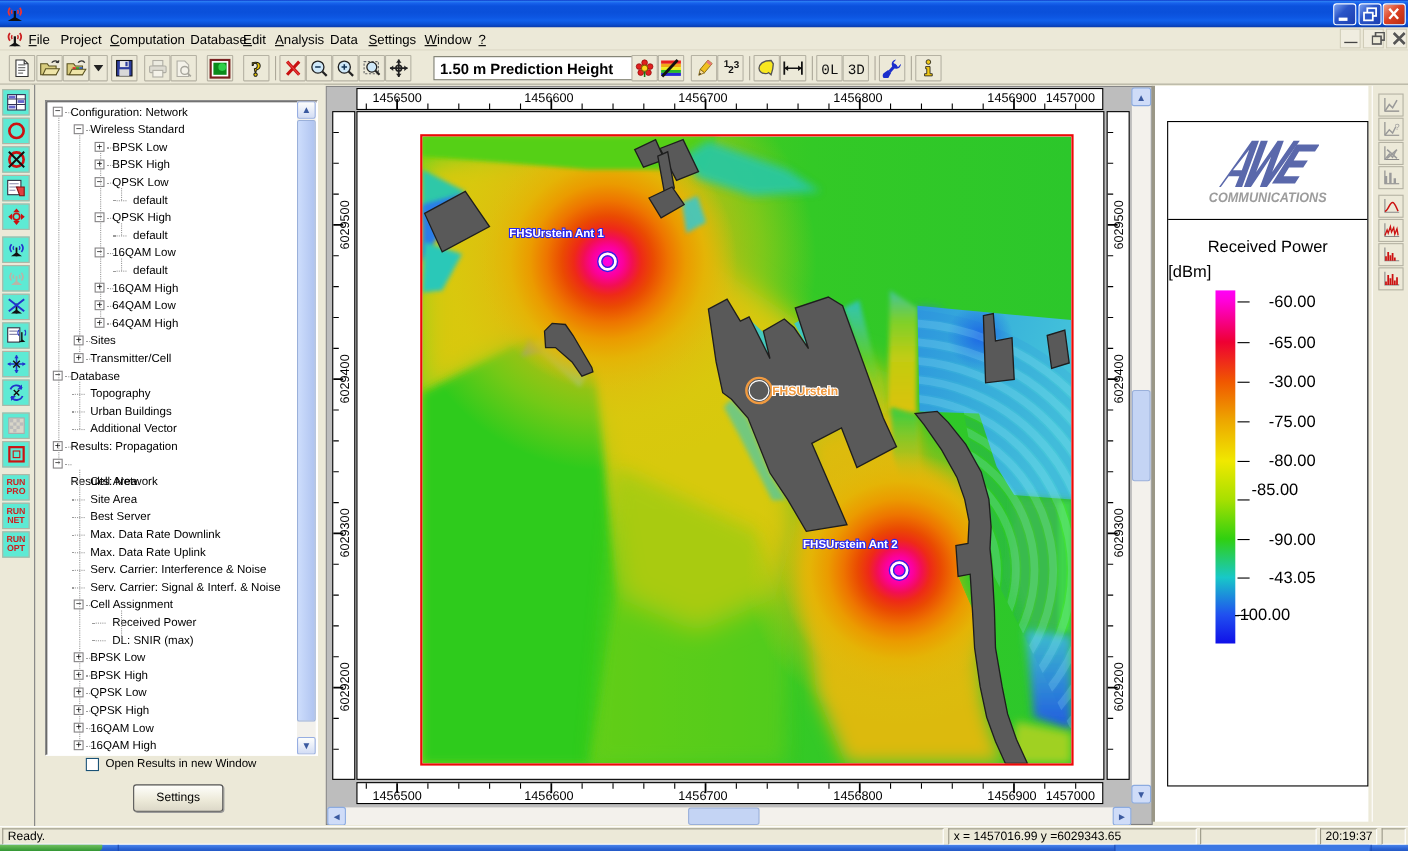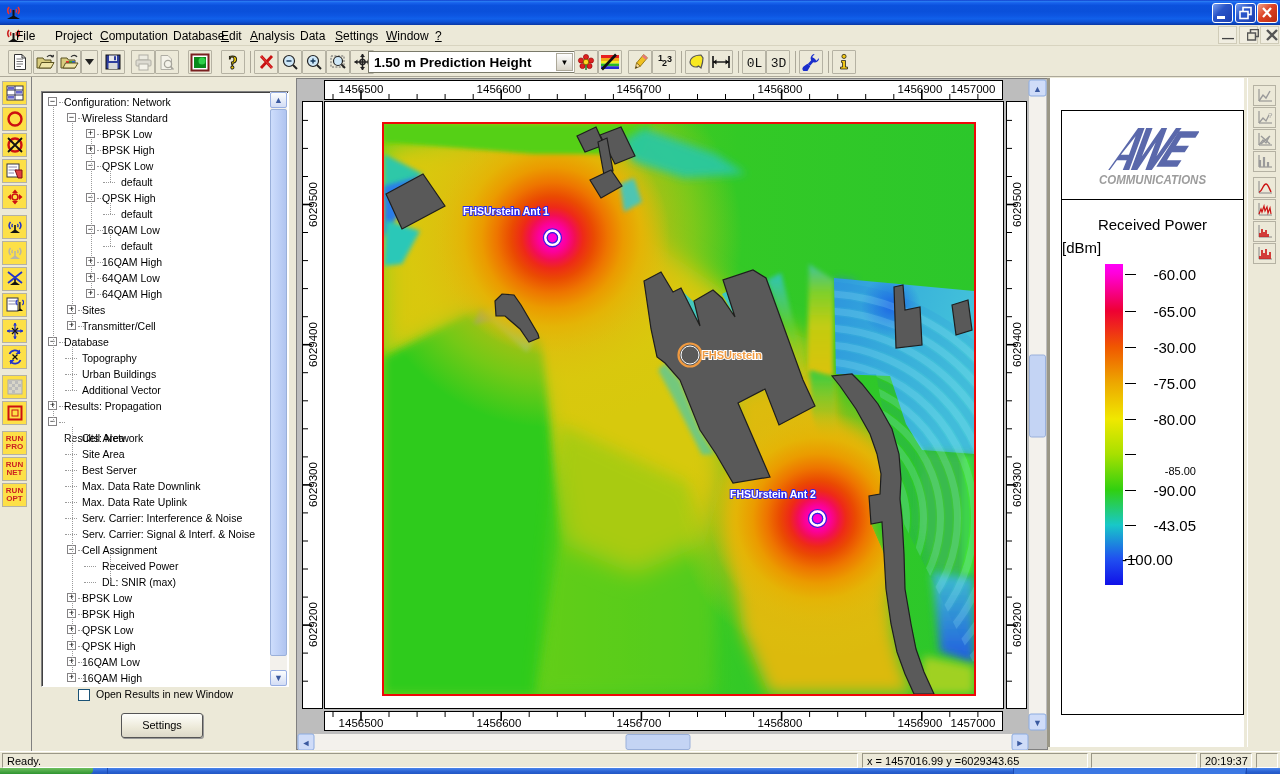--- a/index.html
+++ b/index.html
@@ -12,21 +12,21 @@
 #menu{left:0;top:25px;width:1280px;height:21px;background:#ece9d8;border-bottom:1px solid #d8d4c0;}
 #menu span{position:absolute;top:4px;font-size:12px;color:#000;}
 #menu u{text-decoration:underline;}
 
 #tools{left:0;top:46px;width:1280px;height:31px;background:#ece9d8;border-bottom:1px solid #aca899;}
 .tb{position:absolute;top:4px;width:24px;height:24px;background:#ece9d8;border:1px solid #b5b2a3;border-radius:1px;display:flex;align-items:center;justify-content:center;}
 .tb.dis svg{opacity:.45;filter:grayscale(1);}
 .tsep{position:absolute;top:5px;width:1px;height:22px;background:#aca899;}
 
 #ltools{left:0;top:77px;width:29px;height:674px;background:#ece9d8;}
-.lb{position:absolute;left:2px;width:25px;height:24px;background:#fde047;border:1px solid #b5b2a3;display:flex;align-items:center;justify-content:center;font-size:9px;}
+.lb{position:absolute;left:2px;width:25px;height:24px;background:#5eead4;border:1px solid #b5b2a3;display:flex;align-items:center;justify-content:center;font-size:9px;}
 .runbtn{color:#cc2222;font-weight:bold;font-size:8px;line-height:8px;text-align:center;font-family:"Liberation Sans",sans-serif;}
 
 #treepanel{left:31px;top:77px;width:264px;height:674px;background:#ece9d8;border-left:1px solid #808080;}
 #treebox{left:41px;top:91px;width:248px;height:596px;background:#fff;overflow:hidden;border:1px solid #808080;border-right-color:#fff;border-bottom-color:#fff;box-shadow:inset 1px 1px 0 #404040;}
 .trow{position:absolute;height:16px;line-height:16px;font-size:10.5px;color:#000;white-space:nowrap;}
 .pm{position:absolute;width:9px;height:9px;border:1px solid #848284;background:#fff;top:3px;font-size:9px;line-height:8px;text-align:center;color:#000;font-family:"Liberation Mono",monospace;}
 .stub{position:absolute;top:8px;border-top:1px dotted #9a9a9a;width:12px;}
 .vguide{position:absolute;border-left:1px dotted #9a9a9a;}
 
 .sbtn{position:absolute;background:linear-gradient(180deg,#fdfefd,#d3ddf5);border:1px solid #97aee2;border-radius:2px;color:#4d6185;display:flex;align-items:center;justify-content:center;}
@@ -66,21 +66,21 @@
 </div>
 <div class="abs" id="menu">
  <svg class="abs" style="left:5px;top:2px" width="17" height="17" viewBox="0 0 17 17">
       <rect x="7.5" y="6" width="2" height="9" fill="#111"></rect>
       <path d="M3 15 L14 15 L9.5 12 L7.5 12 Z" fill="#111"></path>
       <path d="M4 3 A6 6 0 0 0 4 10" stroke="#c22" stroke-width="1.6" fill="none"></path>
       <path d="M13 3 A6 6 0 0 1 13 10" stroke="#c22" stroke-width="1.6" fill="none"></path>
       <path d="M6 5 A3.4 3.4 0 0 0 6 8.6" stroke="#c22" stroke-width="1.4" fill="none"></path>
       <path d="M11 5 A3.4 3.4 0 0 1 11 8.6" stroke="#c22" stroke-width="1.4" fill="none"></path>
     </svg>
- <span style="left:16px"><u>F</u>ile</span>
+ <span style="left:26px"><u>F</u>ile</span>
  <span style="left:55px">Project</span>
  <span style="left:100px"><u>C</u>omputation</span>
  <span style="left:173px">Database</span>
  <span style="left:221px"><u>E</u>dit</span>
  <span style="left:250px"><u>A</u>nalysis</span>
  <span style="left:300px">Data</span>
  <span style="left:335px"><u>S</u>ettings</span>
  <span style="left:386px"><u>W</u>indow</span>
  <span style="left:435px"><u>?</u></span>
  <span style="position:absolute;left:1218px;top:1px;width:19px;height:18px;border:1px solid #d0ccb8;background:#f0ede0"></span>
@@ -189,21 +189,21 @@
         <path d="M12.4 11.4 L16 15" stroke="#222" stroke-width="2"></path>
       </svg>
     </div>
     <div class="tb" style="left:350px">
       <svg width="19" height="18" viewBox="0 0 19 18">
         <path d="M9.5 1 L9.5 17 M1.5 9 L17.5 9" stroke="#222" stroke-width="1.6"></path>
         <path d="M9.5 1 l-2.5 3 h5 Z M9.5 17 l-2.5 -3 h5 Z M1.5 9 l3 -2.5 v5 Z M17.5 9 l-3 -2.5 v5 Z" fill="#222"></path>
         <circle cx="9.5" cy="9" r="2.6" fill="none" stroke="#222" stroke-width="1.4"></circle>
       </svg>
     </div>
-    <div class="abs" style="left:368px;top:5px;width:207px;height:22px;border:1px solid #7a7a6a;background:#fff;">
+    <div class="abs" style="left:394px;top:5px;width:207px;height:22px;border:1px solid #7a7a6a;background:#fff;">
       <span style="position:absolute;left:5px;top:3px;font-size:13.5px;font-weight:bold;white-space:nowrap">1.50 m Prediction Height</span>
       <span style="position:absolute;right:1px;top:1px;width:17px;height:18px;background:linear-gradient(180deg,#fdfdfd,#d8d4c8);border:1px solid #aca899;text-align:center;font-size:8px;line-height:17px">▼</span>
     </div>
     <div class="tb" style="left:574px">
       <svg width="18" height="18" viewBox="0 0 18 18">
         <g fill="#e02020" stroke="#8a0000" stroke-width=".6">
           <circle cx="9" cy="4" r="2.6"></circle>
           <circle cx="4" cy="7.5" r="2.6"></circle>
           <circle cx="14" cy="7.5" r="2.6"></circle>
           <circle cx="5.5" cy="13" r="2.6"></circle>
@@ -921,21 +921,21 @@
       <div class="abs" style="left:60px;top:155px;width:74px;text-align:right;font-size:15px;color:#000">-60.00</div>
       <div class="abs" style="left:63px;top:200px;width:11px;height:1px;background:#000"></div>
       <div class="abs" style="left:60px;top:192px;width:74px;text-align:right;font-size:15px;color:#000">-65.00</div>
       <div class="abs" style="left:63px;top:236px;width:11px;height:1px;background:#000"></div>
       <div class="abs" style="left:60px;top:228px;width:74px;text-align:right;font-size:15px;color:#000">-30.00</div>
       <div class="abs" style="left:63px;top:272px;width:11px;height:1px;background:#000"></div>
       <div class="abs" style="left:60px;top:264px;width:74px;text-align:right;font-size:15px;color:#000">-75.00</div>
       <div class="abs" style="left:63px;top:308px;width:11px;height:1px;background:#000"></div>
       <div class="abs" style="left:60px;top:300px;width:74px;text-align:right;font-size:15px;color:#000">-80.00</div>
       <div class="abs" style="left:63px;top:343px;width:11px;height:1px;background:#000"></div>
-      <div class="abs" style="left:60px;top:354px;width:74px;text-align:right;font-size:11px;color:#000">-85.00</div>
+      <div class="abs" style="left:60px;top:326px;width:74px;text-align:center;font-size:15px;color:#000">-85.00</div>
       <div class="abs" style="left:63px;top:379px;width:11px;height:1px;background:#000"></div>
       <div class="abs" style="left:60px;top:371px;width:74px;text-align:right;font-size:15px;color:#000">-90.00</div>
       <div class="abs" style="left:63px;top:414px;width:11px;height:1px;background:#000"></div>
       <div class="abs" style="left:60px;top:406px;width:74px;text-align:right;font-size:15px;color:#000">-43.05</div>
       <div class="abs" style="left:63px;top:448px;width:11px;height:1px;background:#000"></div>
       <div class="abs" style="left:60px;top:440px;width:74px;font-size:15px;color:#000">-100.00</div>
     </div>
   </div>
 
 <div class="abs" id="rtools">

